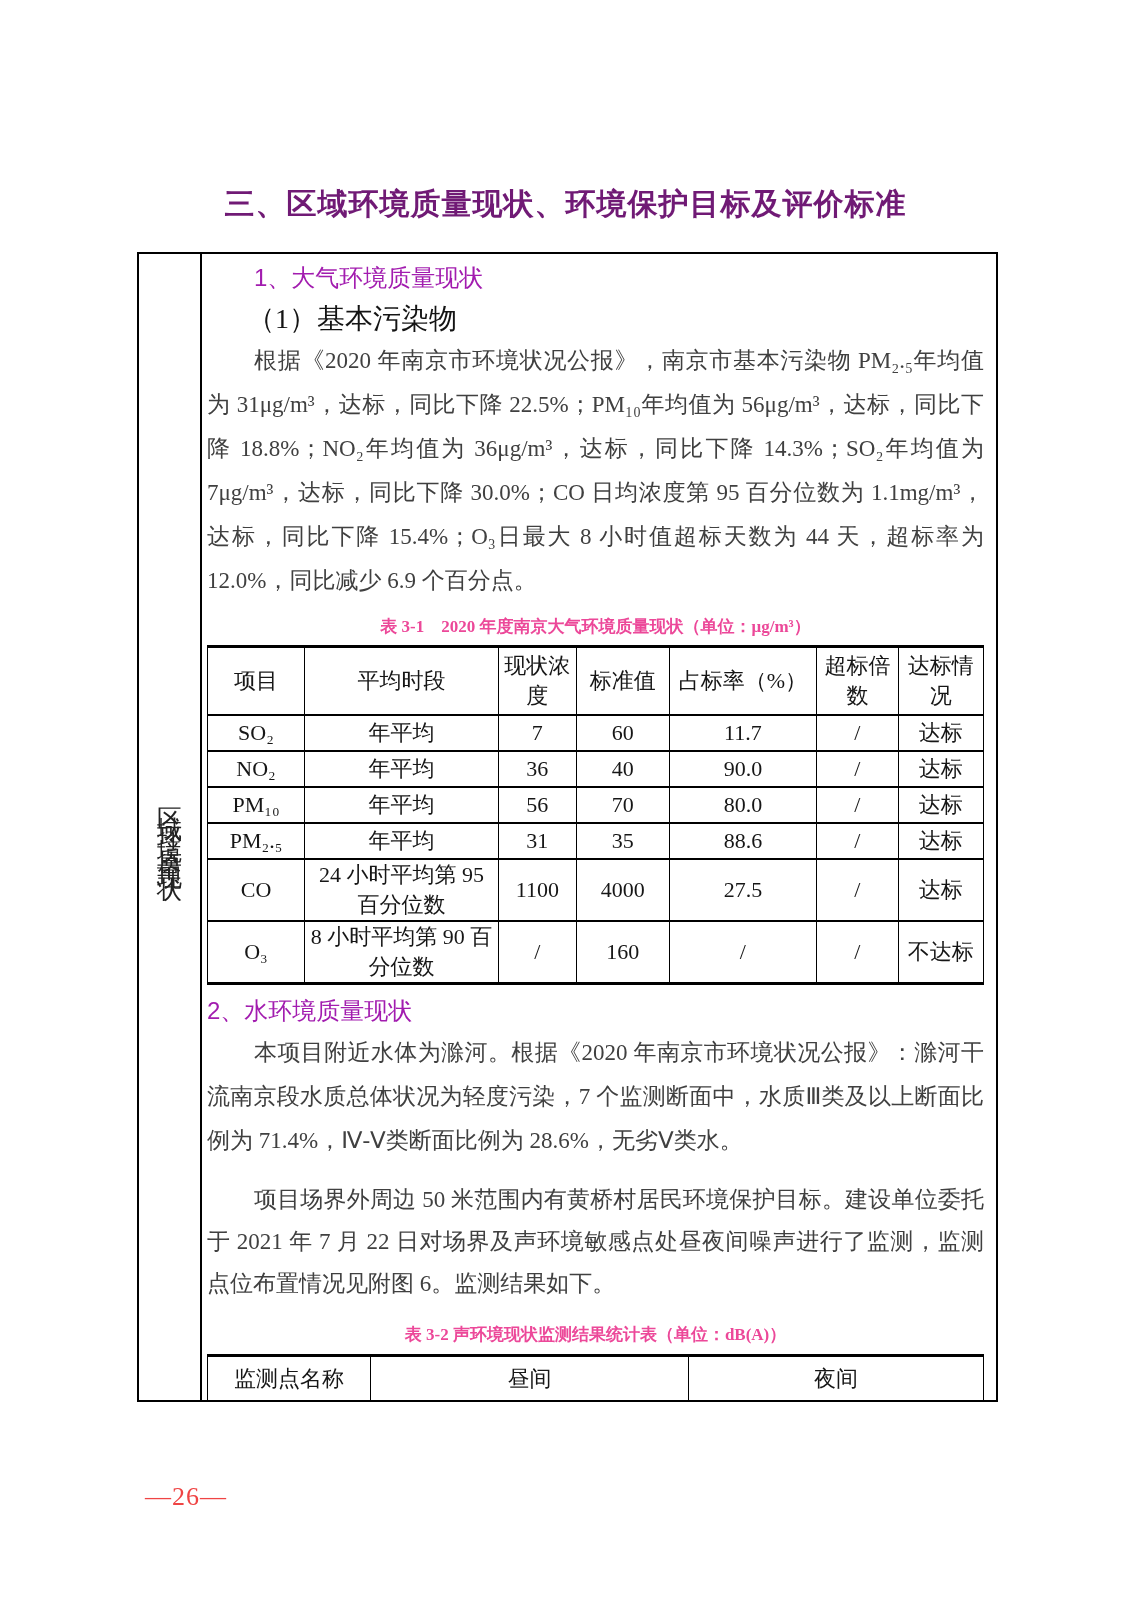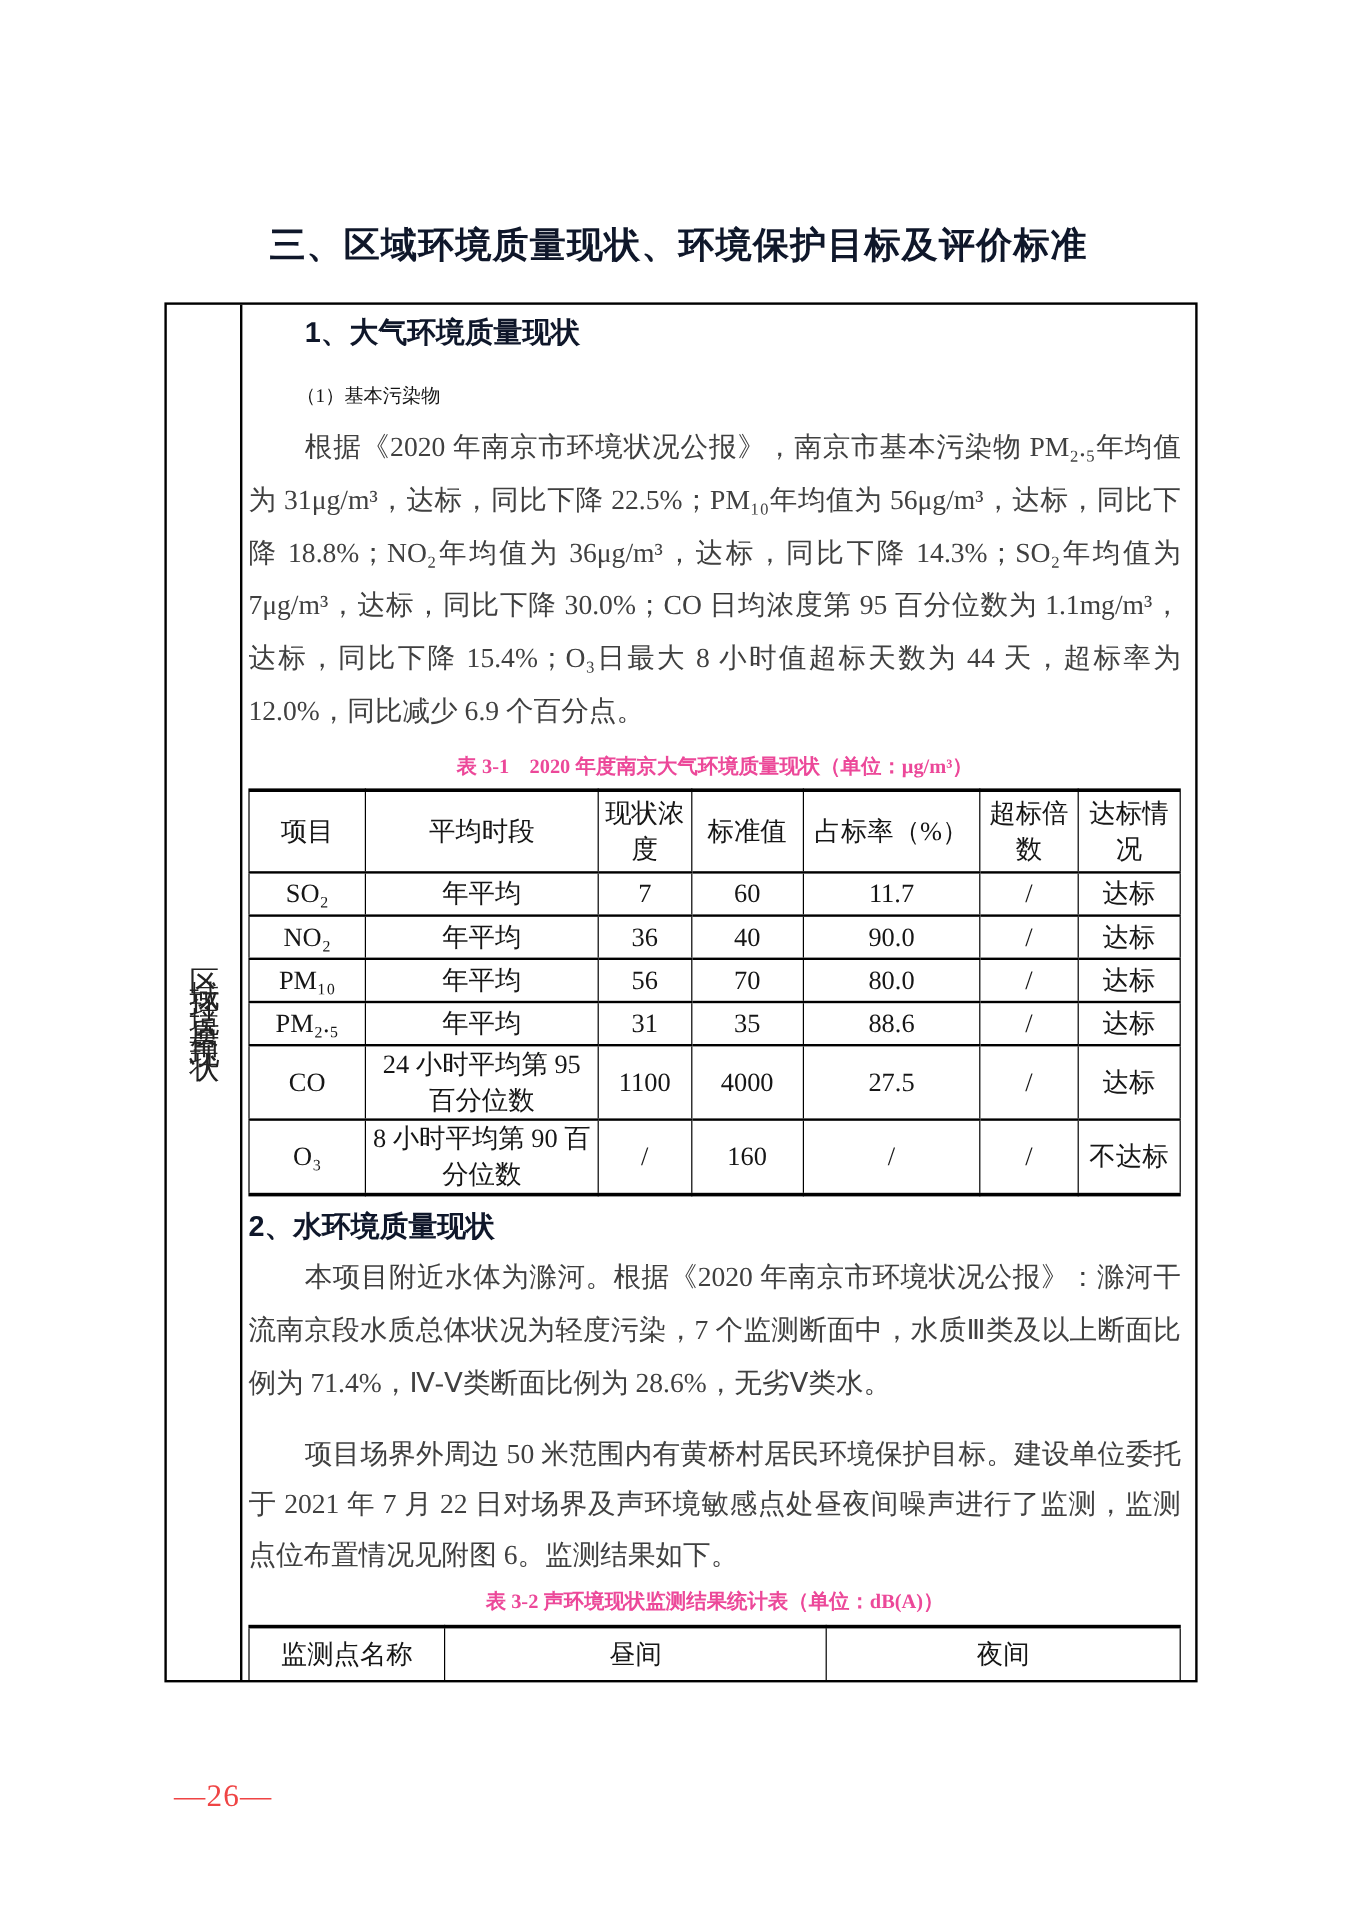--- a/index.html
+++ b/index.html
@@ -4,46 +4,46 @@
 <style>
   html,body{margin:0;padding:0;}
   body{
     width:1131px;height:1600px;background:#ffffff;position:relative;
     font-family:"Liberation Serif", serif;color:#141414;
     -webkit-font-smoothing:antialiased;
   }
   .doc-title{
     position:absolute;top:184px;left:0;width:1131px;text-align:center;
     font-family:"Liberation Sans", sans-serif;font-weight:bold;font-size:30px;
-    letter-spacing:1px;color:#0f172a;
+    letter-spacing:1px;color:#701a75;
   }
   .outer-box{
     position:absolute;left:137px;top:252px;width:857px;height:1146px;
     border:2px solid #000;display:flex;background:#fff;
   }
   .side-col{
     width:61px;flex-shrink:0;border-right:2px solid #000;
     display:flex;align-items:center;justify-content:center;
   }
   .side-label{
     writing-mode:vertical-rl;text-orientation:upright;
     font-size:25px;letter-spacing:10px;color:#222;
   }
   .content-col{
     flex:1;position:relative;padding:0 12px 0 5px;overflow:hidden;
   }
   .h-sec{
-    font-family:"Liberation Sans", sans-serif;font-weight:bold;
-    font-size:24px;line-height:32px;color:#0f172a;
+    font-family:"Liberation Sans", sans-serif;font-weight:normal;
+    font-size:24px;line-height:32px;color:#a21caf;
   }
   .h-air{margin-top:8px;text-indent:47px;}
   .h-water{margin-top:10px;}
   .h-noise{margin-top:8px;}
   .sub-sec{
-    font-size:16px;line-height:32px;margin-top:21px;text-indent:40px;
+    font-size:28px;line-height:32px;margin-top:9px;text-indent:40px;
   }
   .para{
     font-size:23px;line-height:44px;text-align:justify;text-indent:47px;
     margin:0;color:#404040;
   }
   .para-air{margin-top:4px;}
   .para-water{margin-top:4px;}
   .para-noise{margin-top:16px;line-height:42px;}
   .tbl-caption{
     text-align:center;font-weight:bold;font-size:17px;line-height:36px;

